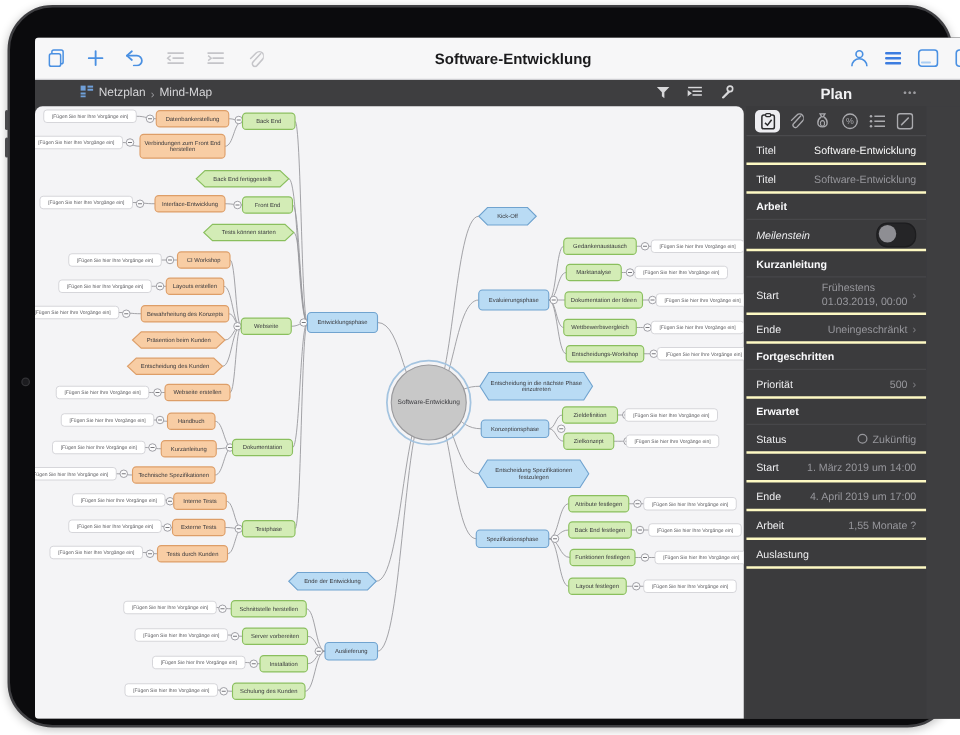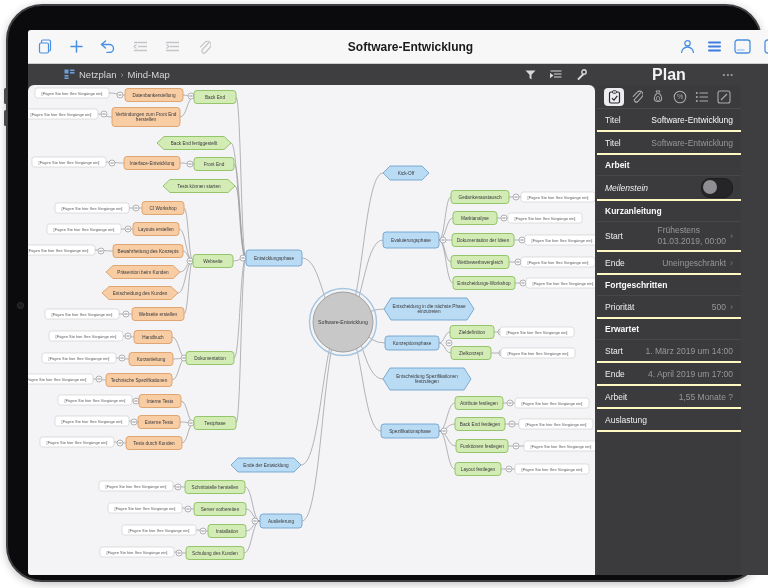--- a/index.html
+++ b/index.html
@@ -21,21 +21,21 @@
   .tb-title{position:absolute;left:0;right:0;top:0;height:33px;display:flex;align-items:center;
             justify-content:center;font-size:12px;font-weight:bold;color:#1b1b1d;}
   .tb-btn{display:flex;align-items:center;justify-content:center;cursor:default;}
   
   .navbar{height:21px;background:#3e3e40;display:flex;flex:0 0 auto;}
   .nav-left{width:569px;position:relative;display:flex;align-items:center;}
   .crumb{display:flex;align-items:center;gap:4px;margin-left:8px;font-size:9.5px;color:#d6d6d8;padding-left:28px;}
   .crumb .sep{color:#98989c;font-size:9px;}
   .nav-icons{position:absolute;right:10px;top:0;height:21px;display:flex;align-items:center;gap:14px;}
   .nav-right{width:144px;position:relative;display:flex;align-items:center;justify-content:center;}
-  .panel-title{font-size:16px;font-weight:bold;color:#f2f2f4;text-align:right;}
+  .panel-title{font-size:12px;font-weight:bold;color:#f2f2f4;text-align:right;}
   .panel-more{position:absolute;right:7px;font-size:8px;letter-spacing:1px;color:#9b9b9f;}
   
   .content{flex:1;display:flex;background:#3e3e40;}
   .map{width:567px;margin-right:2px;background:#f4f4f6;border-radius:6px 6px 0 0;overflow:hidden;position:relative;}
   .map svg{display:block;}
   
   .panel{width:144px;background:#3b3b3d;color:#eee;overflow:hidden;}
   .tabstrip{height:23px;display:flex;align-items:center;justify-content:space-between;
             padding:0 7px;border-bottom:1px solid #4a4a4d;}
   .tab{width:20px;height:18px;display:flex;align-items:center;justify-content:center;border-radius:4px;}
@@ -807,20 +807,27 @@
             <span class="plabel">Priorität</span>
             <span class="vwrap">
               <span class="pvalue">500</span>
               <span class="chev">›</span>
             </span>
           </div>
 
           <div class="psection">Erwartet</div>
 
           <div class="prow h21">
+            <span class="plabel">Status</span>
+            <span class="vwrap">
+                <span class="statusdot"></span>
+              <span class="pvalue">Zukünftig</span>
+              </span>
+          </div>
+          <div class="prow h21">
             <span class="plabel">Start</span>
             <span class="pvalue">1. März 2019 um 14:00</span>
           </div>
           <div class="prow h21">
             <span class="plabel">Ende</span>
             <span class="pvalue">4. April 2019 um 17:00</span>
           </div>
           <div class="prow h21">
             <span class="plabel">Arbeit</span>
             <span class="pvalue">1,55 Monate ?</span>

